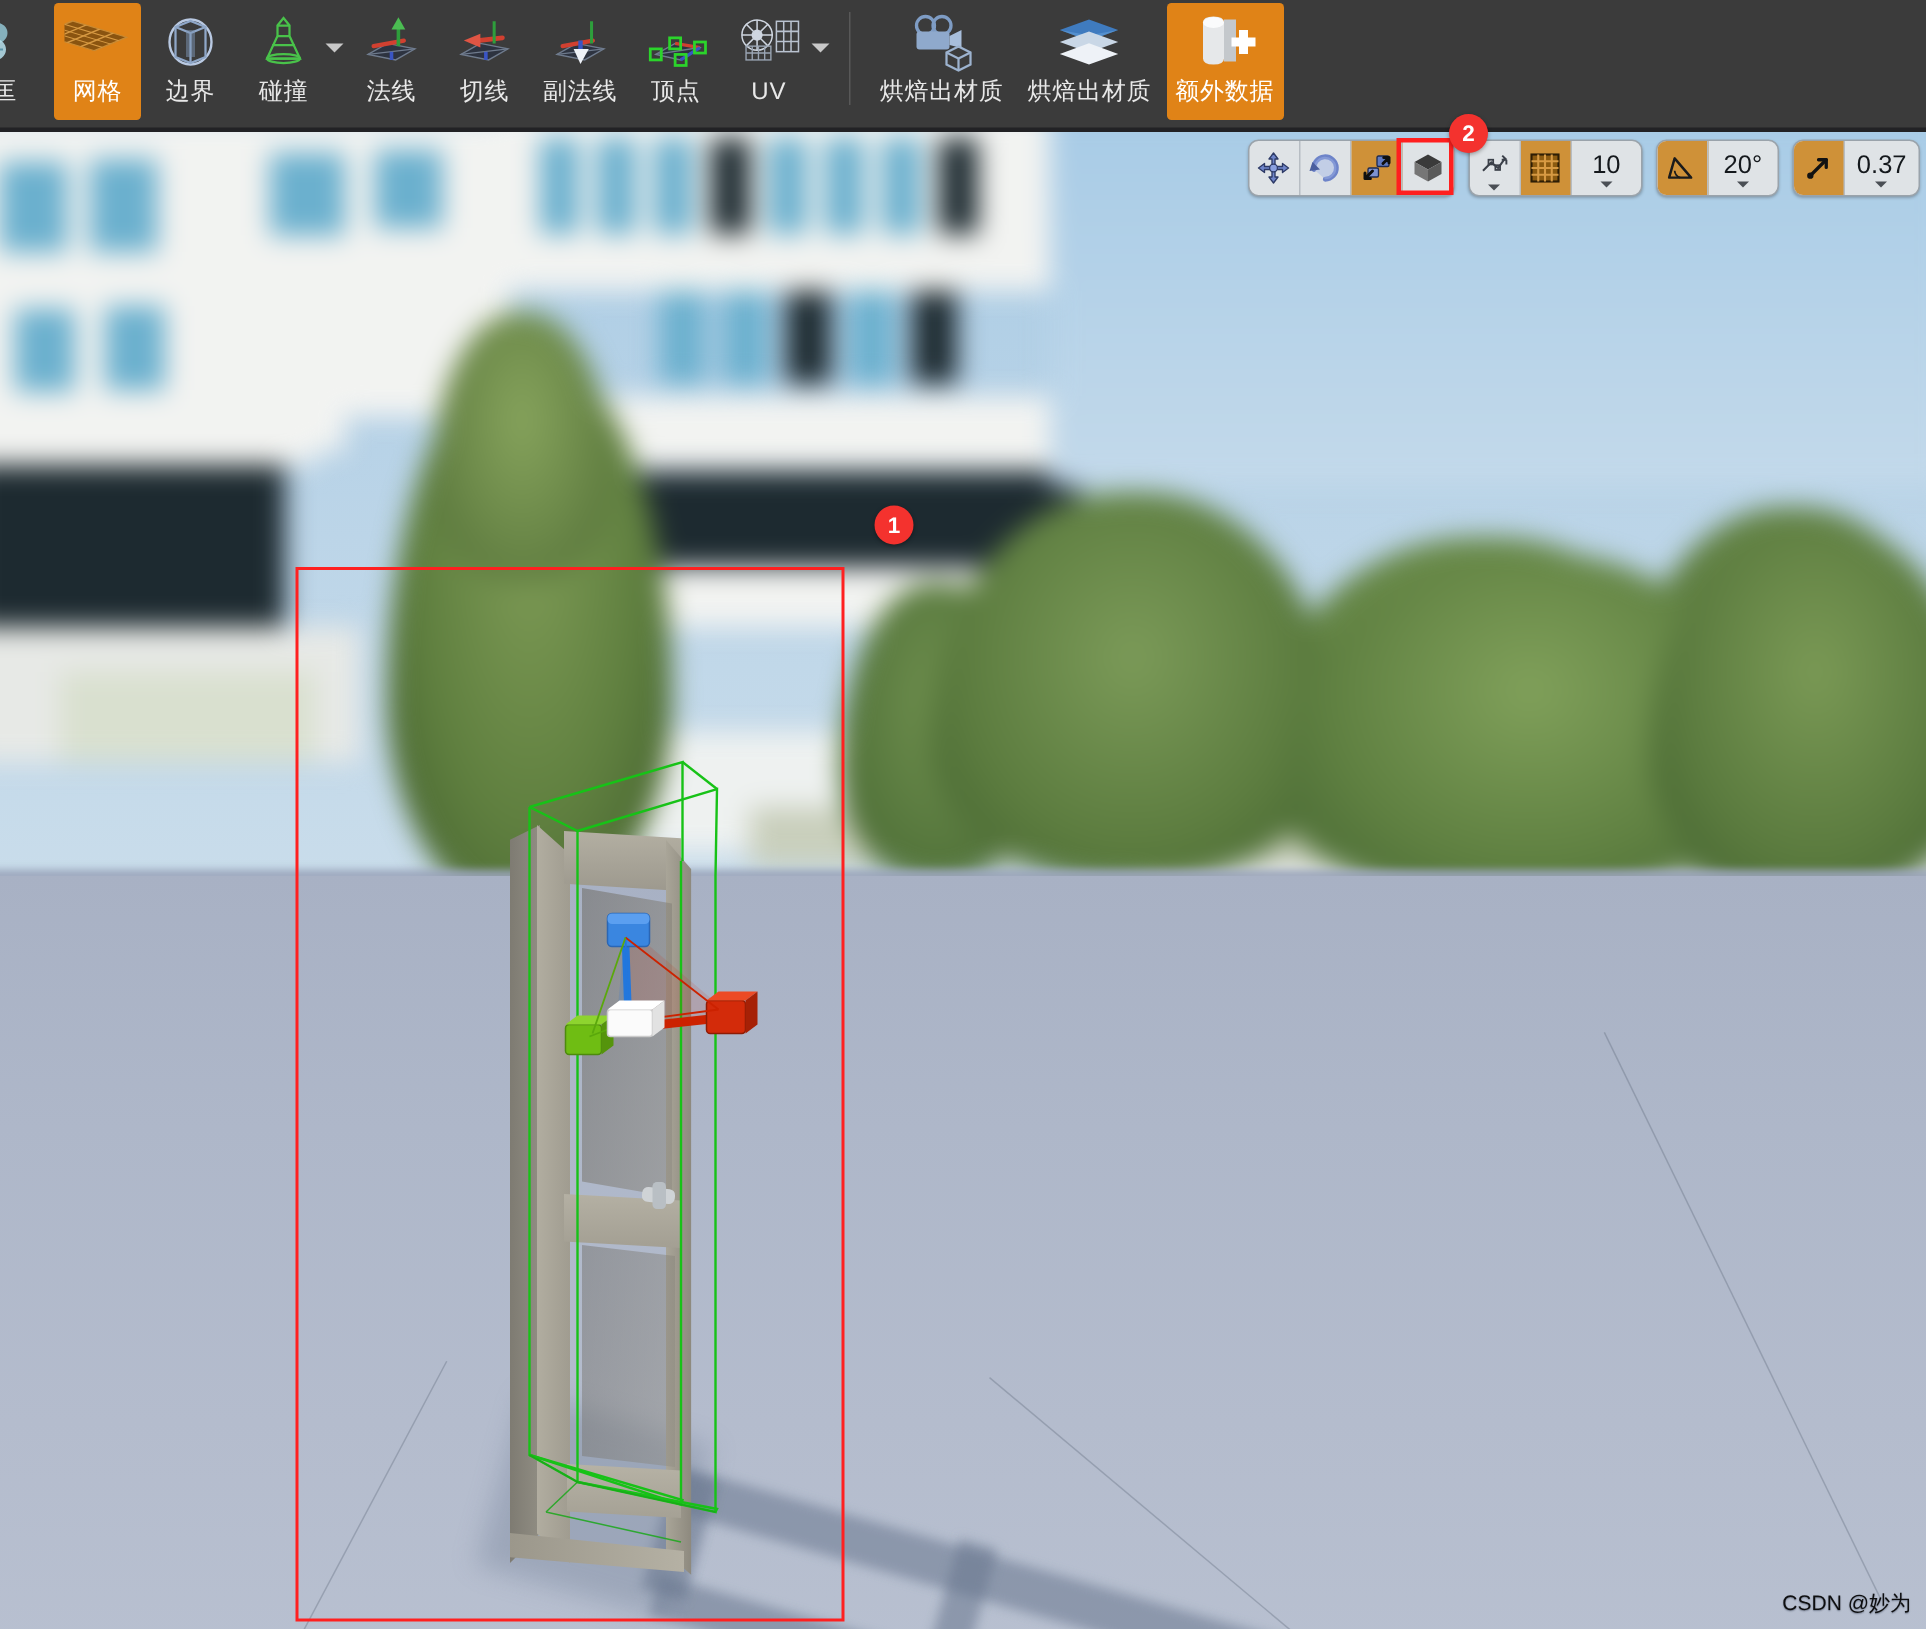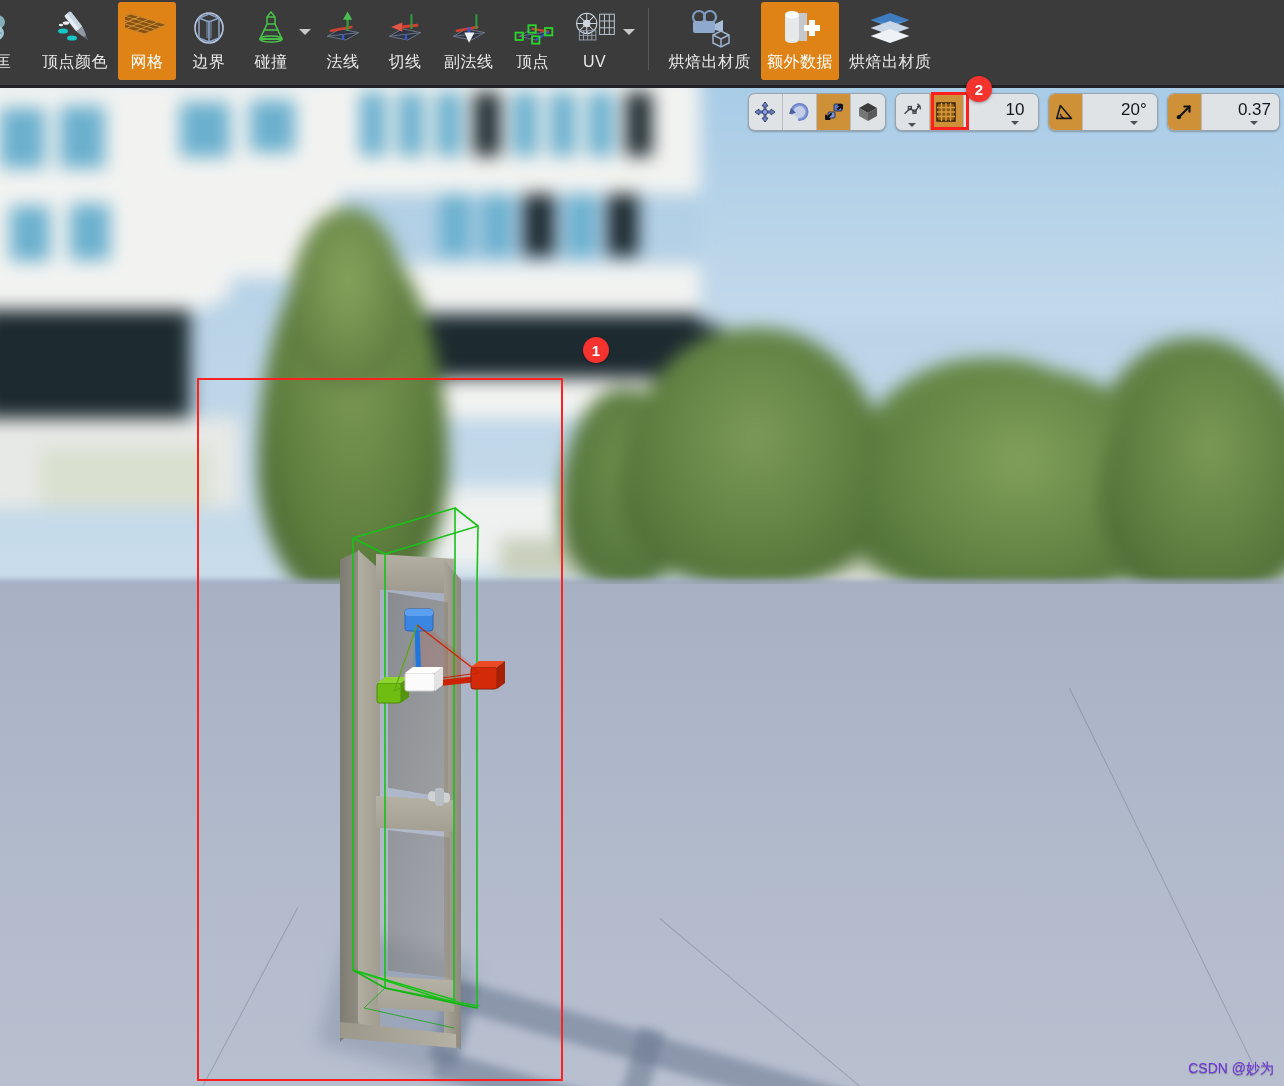--- a/index.html
+++ b/index.html
@@ -112,21 +112,20 @@
     width:34px;height:100%;display:flex;align-items:center;justify-content:center;
     cursor:pointer;position:relative;border-right:1px solid #b7bdc3;box-sizing:border-box;
   }
   .vbtn:last-child{border-right:none;}
   .vbtn.on{background:#cf9138;}
   .vnum{
     min-width:46px;padding:0 8px;display:flex;flex-direction:column;
     align-items:center;justify-content:center;cursor:pointer;
     font-size:17px;color:#14181c;box-sizing:border-box;
     border-right:1px solid #b7bdc3;
-    margin-left:28px;
   }
   .vnum:last-child{border-right:none;}
   .vnum .vv{line-height:16px;margin-top:2px;}
   .vnum .vcaret{
     width:0;height:0;border-left:4px solid transparent;border-right:4px solid transparent;
     border-top:4px solid #4a4f55;margin-top:3px;
   }
   .minicaret{
     position:absolute;left:50%;bottom:3px;transform:translateX(-50%);
     width:0;height:0;border-left:4px solid transparent;border-right:4px solid transparent;
@@ -145,21 +144,21 @@
     background:#f4322e;color:#fff;font-size:15px;font-weight:bold;
     display:flex;align-items:center;justify-content:center;
     box-shadow:0 1px 3px rgba(0,0,0,.35);
   }
   #badge1{left:583px;top:337px;}
   #badge2{left:966px;top:76px;}
 
   
   #watermark{
     position:absolute;right:10px;bottom:8px;
-    color:#6d28d9;font-size:14px;opacity:.92;
+    color:#000000;font-size:14px;opacity:.92;
     text-shadow:0 1px 1px rgba(60,70,90,.6);
     white-space:nowrap;
   }
 </style>
 </head>
 <body>
 
 <div id="toolbar">
 
   <div class="tb-group">
@@ -168,37 +167,20 @@
       <span class="tb-icon">
         <svg width="44" height="40" viewBox="0 0 44 40">
           <ellipse cx="16" cy="14" rx="8" ry="7" fill="#9fd8e8" opacity=".75"></ellipse>
           <ellipse cx="13" cy="25" rx="10" ry="8" fill="#b7e2ee" opacity=".85"></ellipse>
           <path d="M5 25 L21 25 M13 17 L13 33" stroke="#5a93a8" stroke-width="1.2"></path>
         </svg>
       </span>
       <span class="tb-label">匡</span>
     </div>
 
-    <div class="tb-item">
-      <span class="tb-icon">
-        <svg width="44" height="40" viewBox="0 0 44 40">
-          <g transform="rotate(-38 24 18)">
-            <rect x="20" y="2" width="8" height="20" rx="1.5" fill="#c8d5e2"></rect>
-            <rect x="20.5" y="2.5" width="3.5" height="19" fill="#eef3f8" opacity=".8"></rect>
-            <path d="M20 22 L28 22 L25.5 31 L22.5 31 Z" fill="#8f9aa6"></path>
-            <path d="M22.5 31 L25.5 31 L24 36 Z" fill="#5d6874"></path>
-          </g>
-          <ellipse cx="10" cy="23" rx="5" ry="2.6" fill="#16c7c7"></ellipse>
-          <ellipse cx="19" cy="30" rx="5" ry="2.6" fill="#16c7c7"></ellipse>
-          <ellipse cx="13" cy="15" rx="3.2" ry="1.8" fill="#e8eef4"></ellipse>
-          <ellipse cx="8" cy="17" rx="2.2" ry="1.3" fill="#e8eef4"></ellipse>
-        </svg>
-      </span>
-      <span class="tb-label">顶点颜色</span>
-    </div>
 
     <div class="tb-item active">
       <span class="tb-icon">
         <svg width="44" height="40" viewBox="0 0 44 40">
           <g transform="matrix(1,0.30,-0.72,0.30,22,12)">
             <rect x="-18" y="-2" width="36" height="30" fill="#8a5410" stroke="#c98a33" stroke-width="1.4"></rect>
             <g stroke="#d79a43" stroke-width="1.4">
               <line x1="-9" y1="-2" x2="-9" y2="28"></line>
               <line x1="0" y1="-2" x2="0" y2="28"></line>
               <line x1="9" y1="-2" x2="9" y2="28"></line>
@@ -340,43 +322,43 @@
           <path d="M28 17 L36 13 L36 25 L28 23 Z" fill="#a8bedb"></path>
           <g stroke="#9db3cf" stroke-width="1.5" fill="none">
             <path d="M26 28 L34 24 L42 28 L42 36 L34 40 L26 36 Z"></path>
             <path d="M26 28 L34 32 L42 28 M34 32 L34 40"></path>
           </g>
         </svg>
       </span>
       <span class="tb-label">烘焙出材质</span>
     </div>
 
+    <div class="tb-item">
+      <span class="tb-icon">
+        <svg width="52" height="42" viewBox="0 0 52 42">
+          <path d="M4 12 L26 4 L48 12 L26 20 Z" fill="#3f7bbf"></path>
+          <path d="M4 12 L26 20 L48 12 L26 16 Z" fill="#6aa6dd" opacity=".5"></path>
+          <path d="M4 21 L26 13 L48 21 L26 29 Z" fill="#c9d7e6"></path>
+          <path d="M4 30 L26 22 L48 30 L26 38 Z" fill="#eef2f7"></path>
+        </svg>
+      </span>
+      <span class="tb-label">烘焙出材质</span>
+    </div>
+
     <div class="tb-item active">
       <span class="tb-icon">
         <svg width="46" height="42" viewBox="0 0 46 42">
           <path d="M8 8 Q8 4 15 4 Q22 4 22 8 L22 32 Q22 36 15 36 Q8 36 8 32 Z" fill="#e6e8ea"></path>
           <ellipse cx="15" cy="8" rx="7" ry="3.6" fill="#fafbfc"></ellipse>
           <path d="M22 6 L30 6 L30 34 L22 34 Z" fill="#c4c8cc"></path>
           <rect x="27" y="18" width="16" height="6" fill="#fff"></rect>
           <rect x="32" y="13" width="6" height="16" fill="#fff"></rect>
         </svg>
       </span>
       <span class="tb-label">额外数据</span>
-    </div>
-
-    <div class="tb-item">
-      <span class="tb-icon">
-        <svg width="52" height="42" viewBox="0 0 52 42">
-          <path d="M4 12 L26 4 L48 12 L26 20 Z" fill="#3f7bbf"></path>
-          <path d="M4 12 L26 20 L48 12 L26 16 Z" fill="#6aa6dd" opacity=".5"></path>
-          <path d="M4 21 L26 13 L48 21 L26 29 Z" fill="#c9d7e6"></path>
-          <path d="M4 30 L26 22 L48 30 L26 38 Z" fill="#eef2f7"></path>
-        </svg>
-      </span>
-      <span class="tb-label">烘焙出材质</span>
     </div>
   </div>
 </div>
 
 <div id="viewport">
 
   <div class="sky"></div>
 
   <div class="blurwrap">
 

